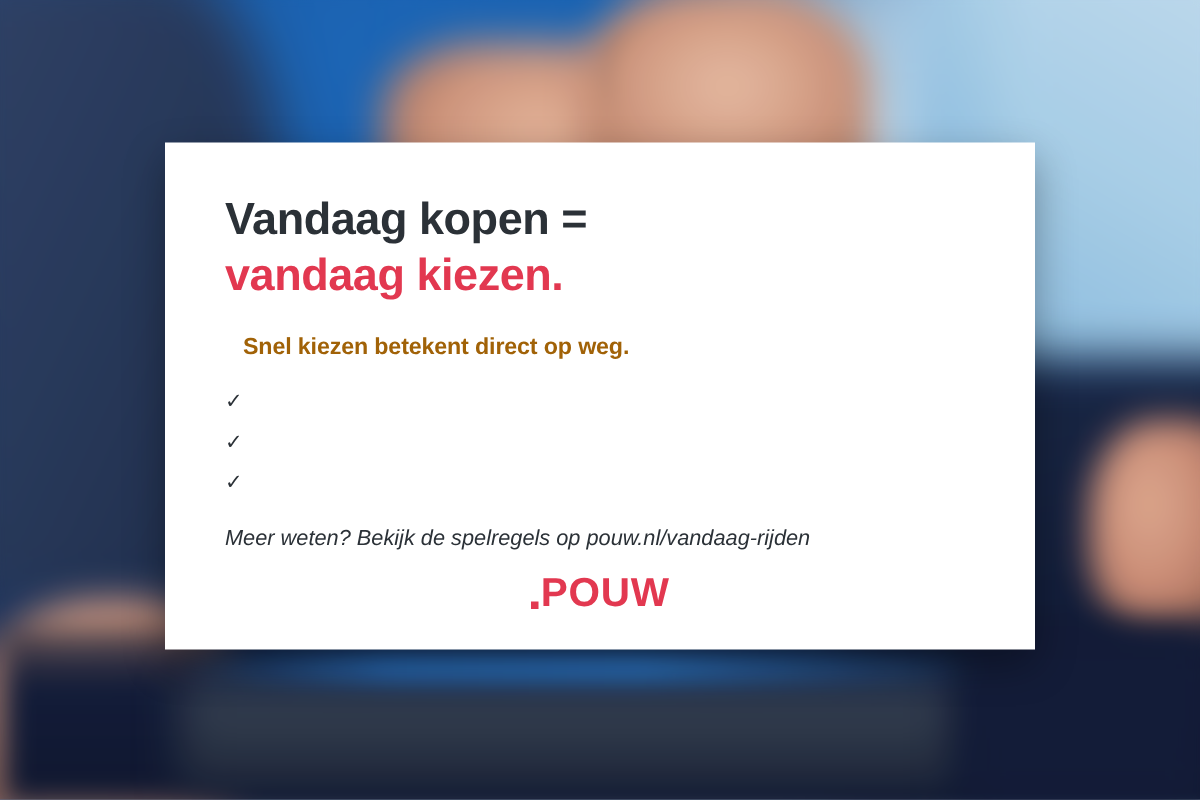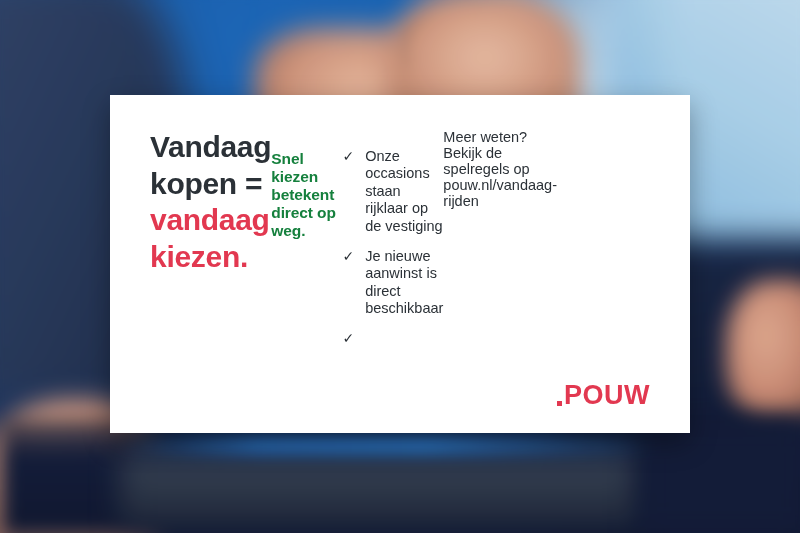--- a/index.html
+++ b/index.html
@@ -151,38 +151,39 @@
 
   
   .card {
     position:absolute;
     left:110px; top:95px;
     width:580px; height:338px;
     background:#ffffff;
     box-shadow:0 10px 26px rgba(0,0,0,0.33);
     padding:34px 40px 22px 40px;
     display:flex;
-    flex-direction:row;
+    flex-direction:column;
   }
 
   .headline {
     font-size:30px;
     font-weight:bold;
     line-height:1.22;
     letter-spacing:-0.3px;
     color:#2b3137;
   }
   .headline .accent { color:#e23850; display:block; }
 
   .subhead {
     margin-top:21px;
     font-size:15.5px;
     font-weight:bold;
-    color:#15803d;
+    color:#a16207;
     letter-spacing:-0.1px;
+    margin-left:12px;
   }
 
   .bullets {
     margin-top:19px;
     list-style:none;
   }
   .bullets li {
     display:flex;
     align-items:baseline;
     gap:11px;
@@ -192,29 +193,30 @@
     margin-bottom:13px;
   }
   .check {
     font-size:14px;
     color:#2b3137;
     flex:0 0 auto;
     line-height:1;
   }
 
   .footnote {
-    margin-top:0;
+    margin-top:10px;
     font-size:14.5px;
+    font-style:italic;
     color:#2b3137;
   }
 
   .logo-row {
     margin-top:auto;
     display:flex;
-    justify-content:flex-start;
+    justify-content:center;
     align-items:flex-end;
   }
   .logo {
     display:flex;
     align-items:flex-end;
     color:#e23850;
     font-size:27px;
     font-weight:bold;
     letter-spacing:0.5px;
   }
@@ -258,25 +260,23 @@
     <h1 class="headline">
       <span>Vandaag kopen =</span>
       <span class="accent">vandaag kiezen.</span>
     </h1>
 
     <p class="subhead">Snel kiezen betekent direct op weg.</p>
 
     <ul class="bullets">
       <li>
         <span class="check">✓</span>
-        <span>Onze occasions staan rijklaar op de vestiging</span>
       </li>
       <li>
         <span class="check">✓</span>
-        <span>Je nieuwe aanwinst is direct beschikbaar</span>
       </li>
       <li>
         <span class="check">✓</span>
       </li>
     </ul>
 
     <p class="footnote">Meer weten? Bekijk de spelregels op pouw.nl/vandaag-rijden</p>
 
     <div class="logo-row">
       <div class="logo">

